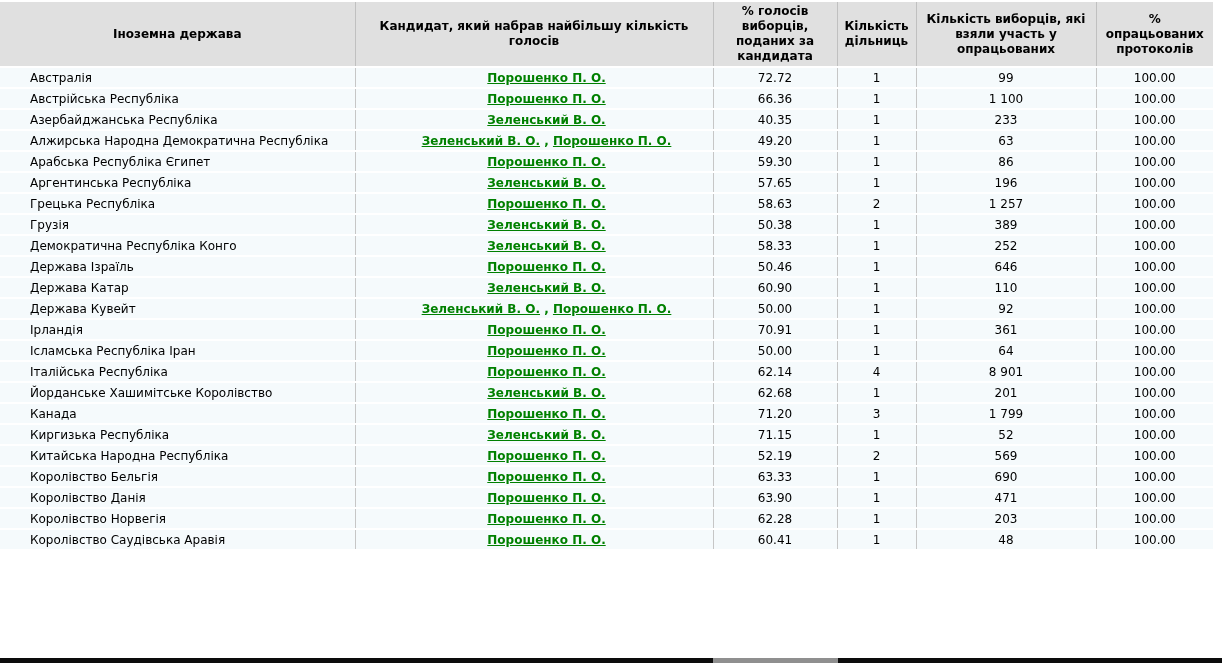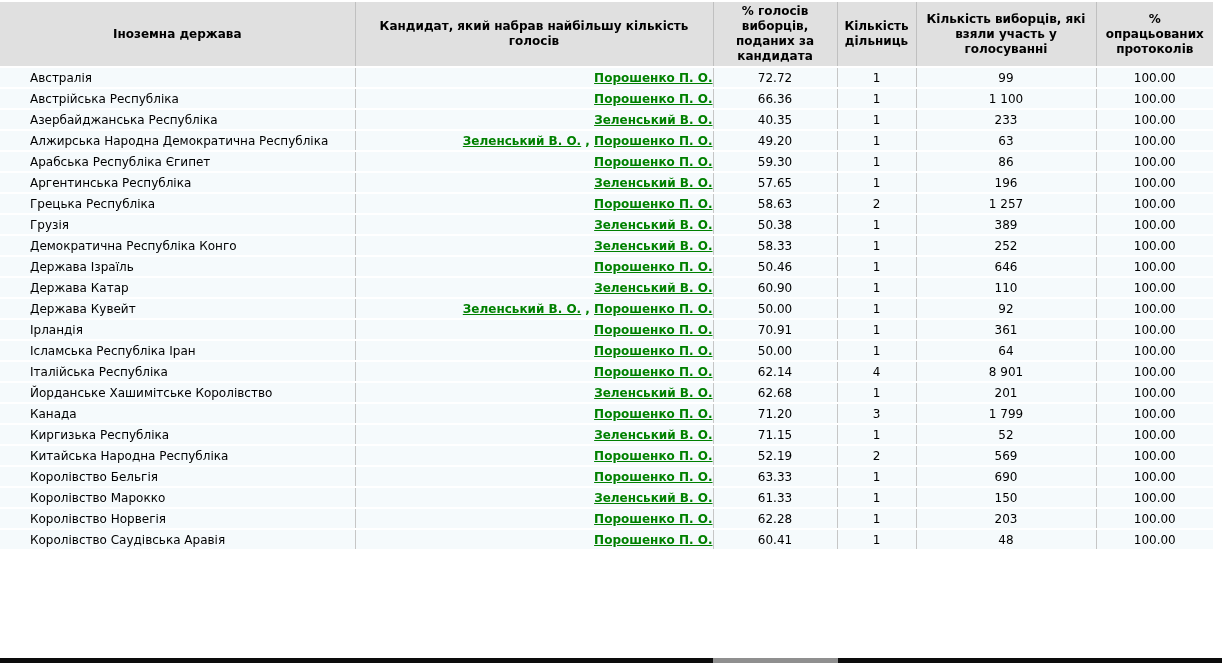--- a/index.html
+++ b/index.html
@@ -30,21 +30,21 @@
     border-bottom: 2px solid #ffffff;
     font-size: 12px;
     vertical-align: middle;
     text-align: center;
     white-space: nowrap;
     overflow: hidden;
   }
   tbody td + td { border-left: 1px solid #c6c6c6; }
 
   tbody td.country { text-align: left; padding-left: 30px; }
-  tbody td.candidate { text-align: right; padding-left: 25px; color: var(--link-green, #008000); font-weight: bold; }
+  tbody td.candidate { text-align: center; padding-left: 25px; color: var(--link-green, #008000); font-weight: bold; }
 
   a.cand-link {
     color: var(--link-green, #008000);
     font-weight: bold;
     text-decoration: underline;
     cursor: pointer;
   }
   .cand-sep { color: var(--link-green, #008000); font-weight: bold; text-decoration: none; }
 
   .bottom-bar {
@@ -72,21 +72,21 @@
       <col style="width:79px">
       <col style="width:180px">
       <col style="width:117px">
     </colgroup>
     <thead>
       <tr>
         <th>Іноземна держава</th>
         <th>Кандидат, який набрав найбільшу кількість голосів</th>
         <th>% голосів виборців, поданих за кандидата</th>
         <th>Кількість дільниць</th>
-        <th>Кількість виборців, які взяли участь у голосуванні</th>
+        <th>Кількість виборців, які взяли участь у опрацьованих</th>
         <th>% опрацьованих протоколів</th>
       </tr>
     </thead>
     <tbody id="tbody">
         <tr>
           <td class="country">Австралія</td>
           <td class="candidate"><a class="cand-link">Порошенко П. О.</a></td>
           <td>72.72</td>
           <td>1</td>
           <td>99</td>
@@ -238,25 +238,25 @@
         </tr>
         <tr>
           <td class="country">Королівство Бельгія</td>
           <td class="candidate"><a class="cand-link">Порошенко П. О.</a></td>
           <td>63.33</td>
           <td>1</td>
           <td>690</td>
           <td>100.00</td>
         </tr>
         <tr>
-          <td class="country">Королівство Марокко</td>
-          <td class="candidate"><a class="cand-link">Зеленський В. О.</a></td>
-          <td>61.33</td>
-          <td>1</td>
-          <td>150</td>
+          <td class="country">Королівство Данія</td>
+          <td class="candidate"><a class="cand-link">Порошенко П. О.</a></td>
+          <td>63.90</td>
+          <td>1</td>
+          <td>471</td>
           <td>100.00</td>
         </tr>
         <tr>
           <td class="country">Королівство Норвегія</td>
           <td class="candidate"><a class="cand-link">Порошенко П. О.</a></td>
           <td>62.28</td>
           <td>1</td>
           <td>203</td>
           <td>100.00</td>
         </tr>

